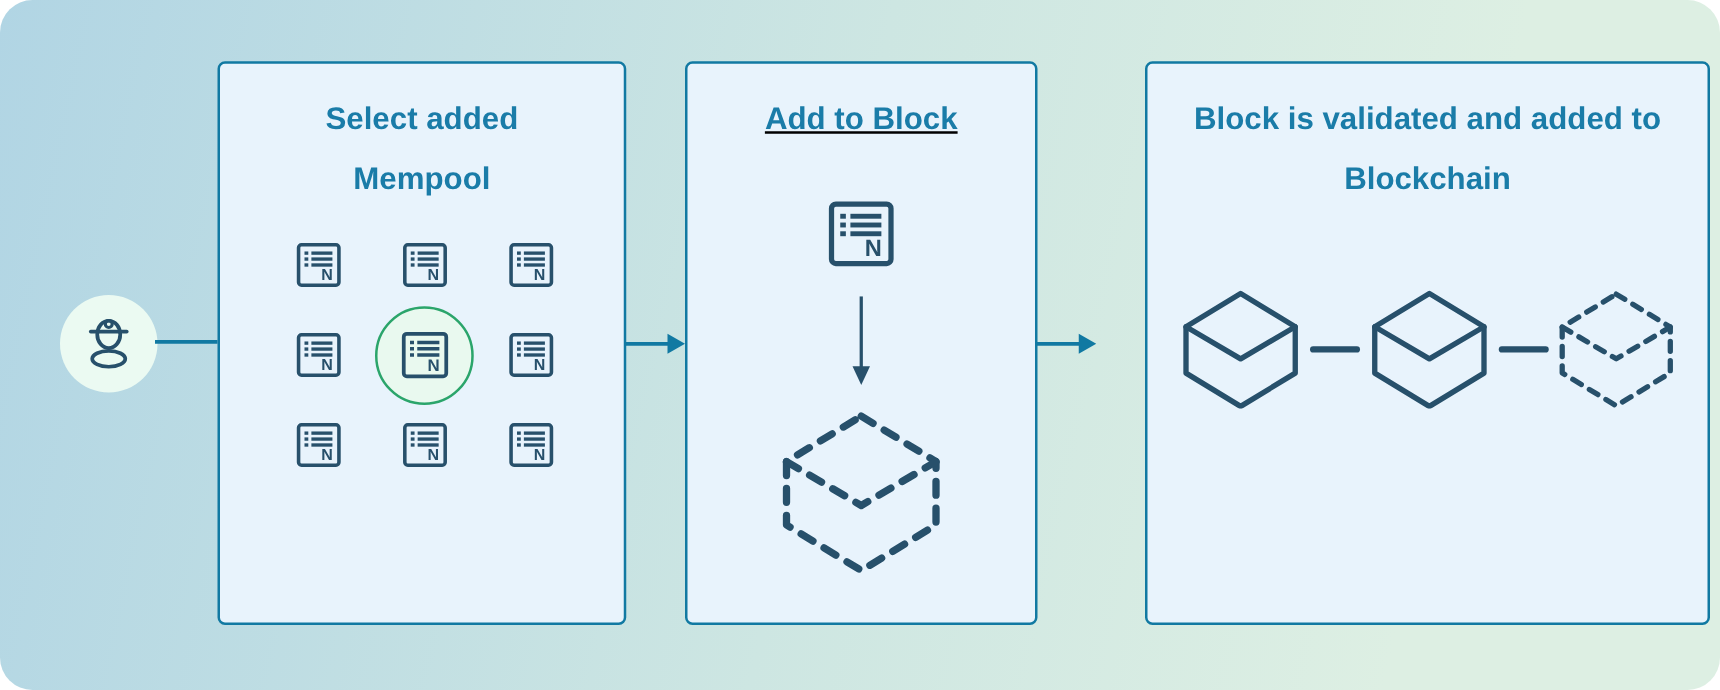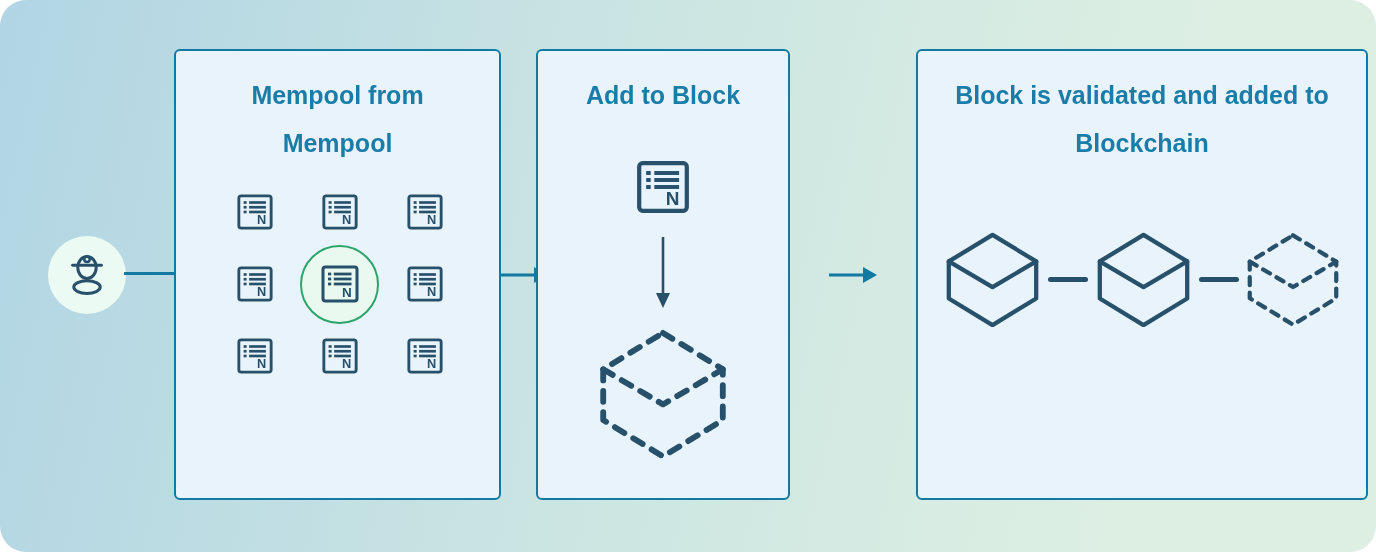--- a/index.html
+++ b/index.html
@@ -11,21 +11,21 @@
   html,body{margin:0;padding:0;background:#fff;}
   body{font-family:"Liberation Sans",sans-serif;}
   .scene{position:relative;width:1376px;height:552px;border-radius:26px;overflow:hidden;
     background:linear-gradient(102deg,var(--gradient-start) 0%,var(--gradient-mid) 48%,var(--gradient-end) 82%);}
   .miner-badge{position:absolute;left:48px;top:236px;width:78px;height:78px;border-radius:50%;
     background:var(--avatar-bg);display:flex;align-items:center;justify-content:center;}
   .link-line{position:absolute;left:124px;top:272px;width:50px;height:3px;background:var(--accent);}
   .panel{position:absolute;top:49px;height:451px;background:var(--panel-bg);
     border:2.5px solid var(--panel-border);border-radius:6px;box-sizing:border-box;}
   .panel-1{left:174px;width:327px;}
-  .panel-2{left:536px;width:254px;}
+  .panel-2{left:548px;width:282px;text-decoration:underline;}
   .panel-3{left:876px;width:452px;margin-left:40px;}
   .panel-title{margin:20px auto 0;text-align:center;font-weight:700;font-size:25px;
     line-height:48px;color:var(--title);}
   .panel-1 .panel-title{width:220px;}
   .panel-2 .panel-title{width:240px;}
   .panel-3 .panel-title{width:390px;}
   .tx-grid{position:absolute;left:36px;top:128px;width:255px;height:210px;display:grid;
     grid-template-columns:repeat(3,1fr);grid-template-rows:repeat(3,1fr);place-items:center;}
   .tx-cell{display:flex;align-items:center;justify-content:center;}
   .selected-ring{width:75px;height:75px;border-radius:50%;border:2.5px solid var(--selected-green);
@@ -79,21 +79,21 @@
     <svg width="46" height="46" viewBox="0 0 40 40">
       <ellipse cx="20" cy="13.5" rx="8" ry="9.5" class="ic-stroke" stroke-width="2.6"></ellipse>
       <line x1="7.5" y1="11.5" x2="32.5" y2="11.5" class="ic-stroke" stroke-width="2.6" stroke-linecap="round"></line>
       <circle cx="20" cy="6.3" r="2.4" class="ic-stroke" stroke-width="2.2"></circle>
       <ellipse cx="20" cy="30.5" rx="11.5" ry="5.5" class="ic-stroke" stroke-width="2.6"></ellipse>
     </svg>
   </div>
   <div class="link-line"></div>
 
   <div class="panel panel-1">
-    <div class="panel-title">Mempool from Mempool</div>
+    <div class="panel-title">Select added Mempool</div>
     <div class="tx-grid">
       <div class="tx-cell">
           <svg width="38" height="38">
             <use href="#sym-tx"></use>
           </svg>
         </div>
       <div class="tx-cell">
           <svg width="38" height="38">
             <use href="#sym-tx"></use>
           </svg>

